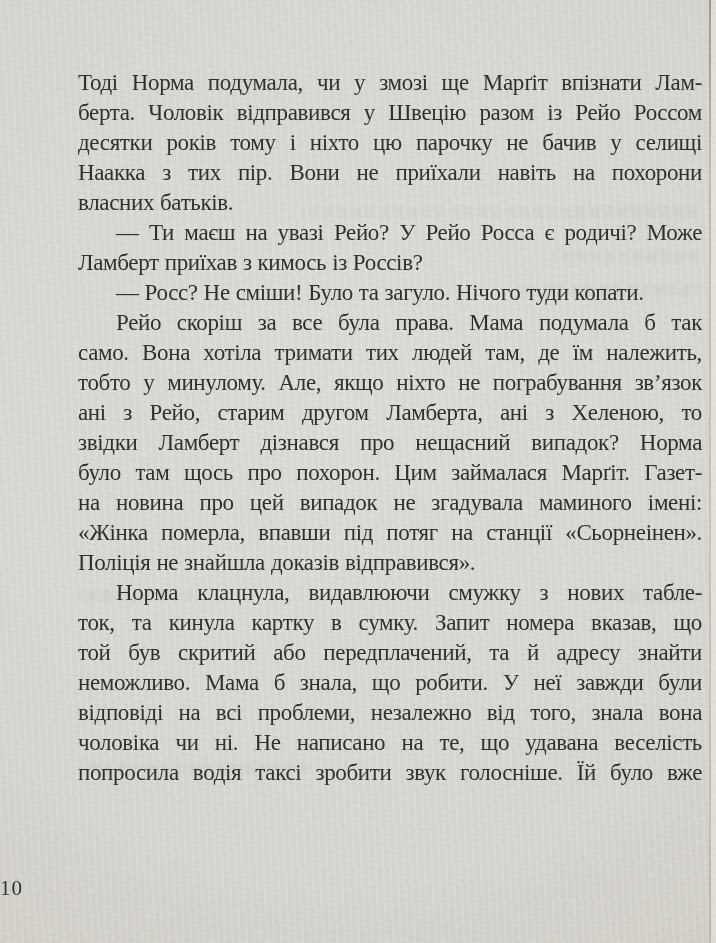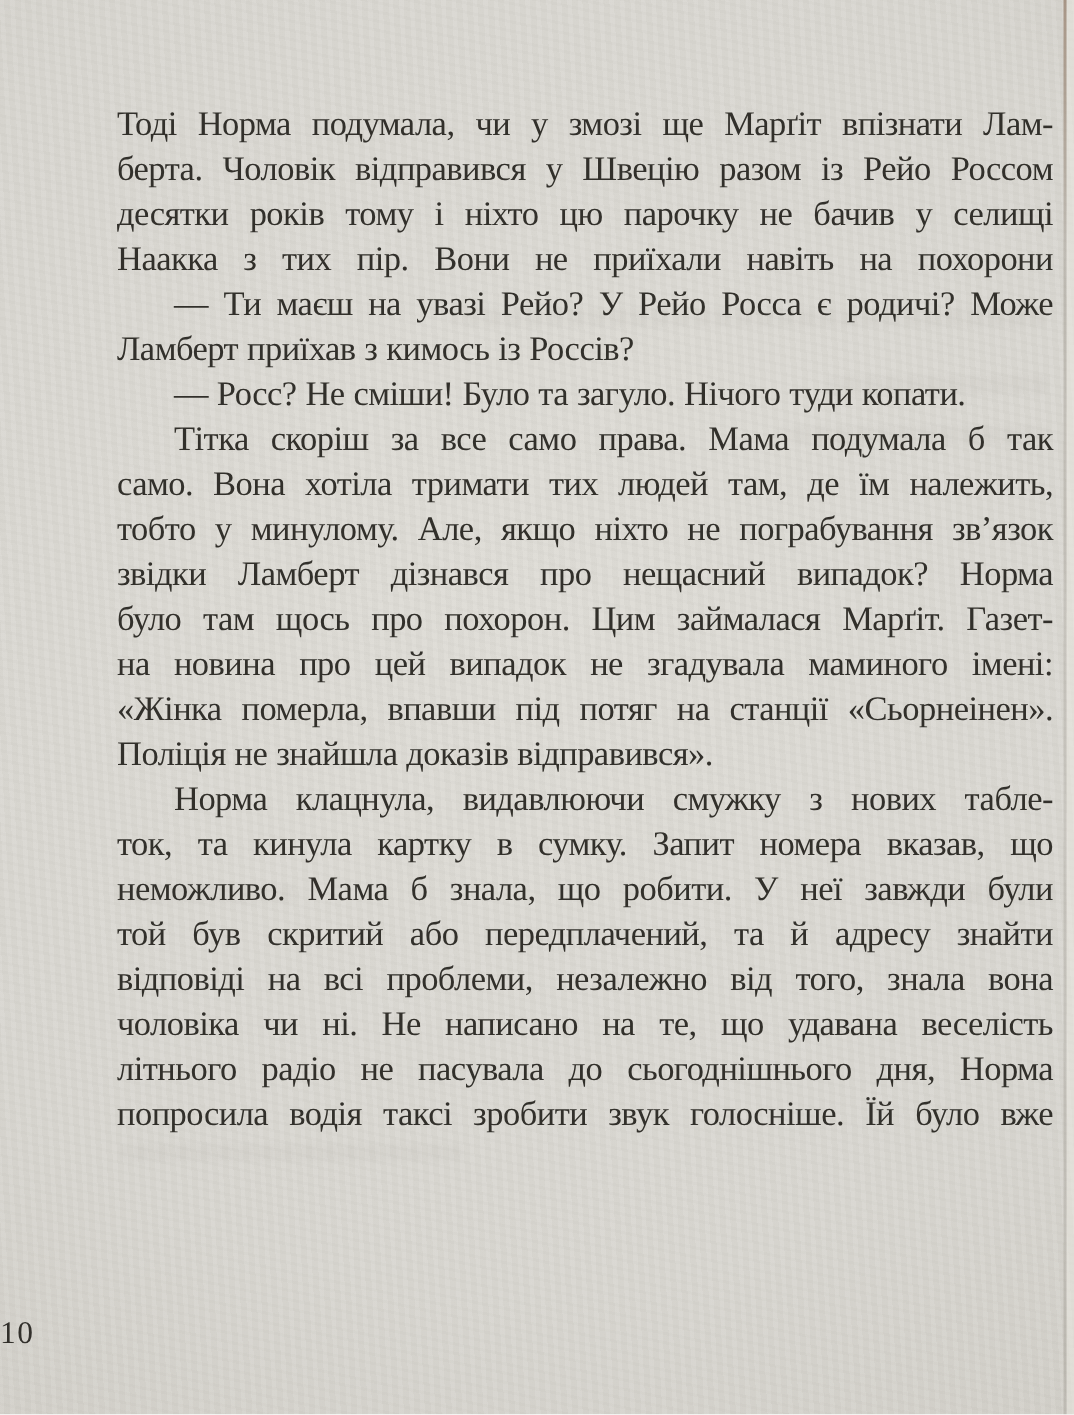--- a/index.html
+++ b/index.html
@@ -120,46 +120,47 @@
   <div class="bleed bleed-4"></div>
   <div class="bleed bleed-5"></div>
   <div class="bleed bleed-6"></div>
 
   <main class="text-block">
       <p class="para">
         <span class="line">Тоді Норма подумала, чи у змозі ще Марґіт впізнати Лам-</span>
         <span class="line">берта. Чоловік відправився у Швецію разом із Рейо Россом</span>
         <span class="line">десятки років тому і ніхто цю парочку не бачив у селищі</span>
         <span class="line">Наакка з тих пір. Вони не приїхали навіть на похорони</span>
+        <span class="line short">власних батьків.</span>
       </p>
       <p class="para">
         <span class="line indent">— Ти маєш на увазі Рейо? У Рейо Росса є родичі? Може</span>
         <span class="line short">Ламберт приїхав з кимось із Россів?</span>
       </p>
       <p class="para">
         <span class="line indent short">— Росс? Не сміши! Було та загуло. Нічого туди копати.</span>
       </p>
       <p class="para">
-        <span class="line indent">Тітка скоріш за все само права. Мама подумала б так</span>
+        <span class="line indent">Рейо скоріш за все була права. Мама подумала б так</span>
         <span class="line">само. Вона хотіла тримати тих людей там, де їм належить,</span>
         <span class="line">тобто у минулому. Але, якщо ніхто не пограбування зв’язок</span>
+        <span class="line">ані з Рейо, старим другом Ламберта, ані з Хеленою, то</span>
         <span class="line">звідки Ламберт дізнався про нещасний випадок? Норма</span>
         <span class="line">було там щось про похорон. Цим займалася Марґіт. Газет-</span>
         <span class="line">на новина про цей випадок не згадувала маминого імені:</span>
         <span class="line">«Жінка померла, впавши під потяг на станції «Сьорнеінен».</span>
         <span class="line short">Поліція не знайшла доказів відправився».</span>
       </p>
       <p class="para">
         <span class="line indent">Норма клацнула, видавлюючи смужку з нових табле-</span>
         <span class="line">ток, та кинула картку в сумку. Запит номера вказав, що</span>
+        <span class="line">той був скритий або передплачений, та й адресу знайти</span>
         <span class="line">неможливо. Мама б знала, що робити. У неї завжди були</span>
-        <span class="line">той був скритий або передплачений, та й адресу знайти</span>
         <span class="line">відповіді на всі проблеми, незалежно від того, знала вона</span>
         <span class="line">чоловіка чи ні. Не написано на те, що удавана веселість</span>
-        <span class="line">літнього радіо не пасувала до сьогоднішнього дня, Норма</span>
         <span class="line">попросила водія таксі зробити звук голосніше. Їй було вже</span>
       </p>
     </main>
 
   <div class="page-number">10</div>
 
   <div class="edge-paper-strip"></div>
   <div class="edge-line"></div>
 </div>
 

